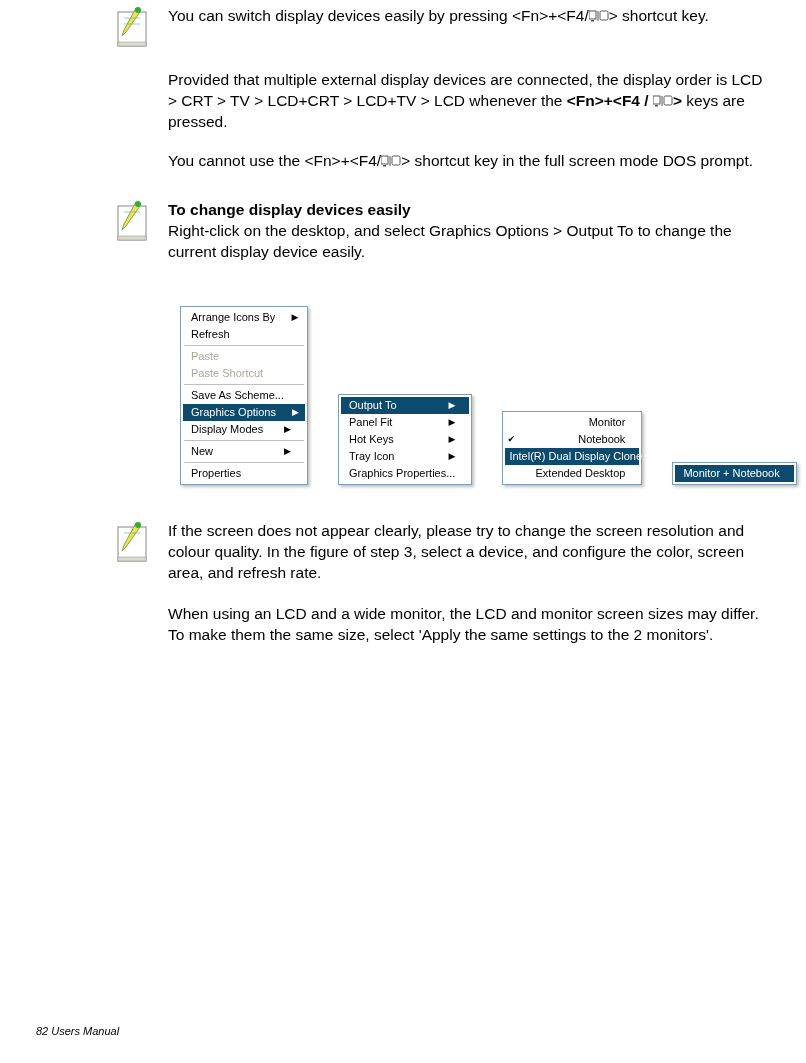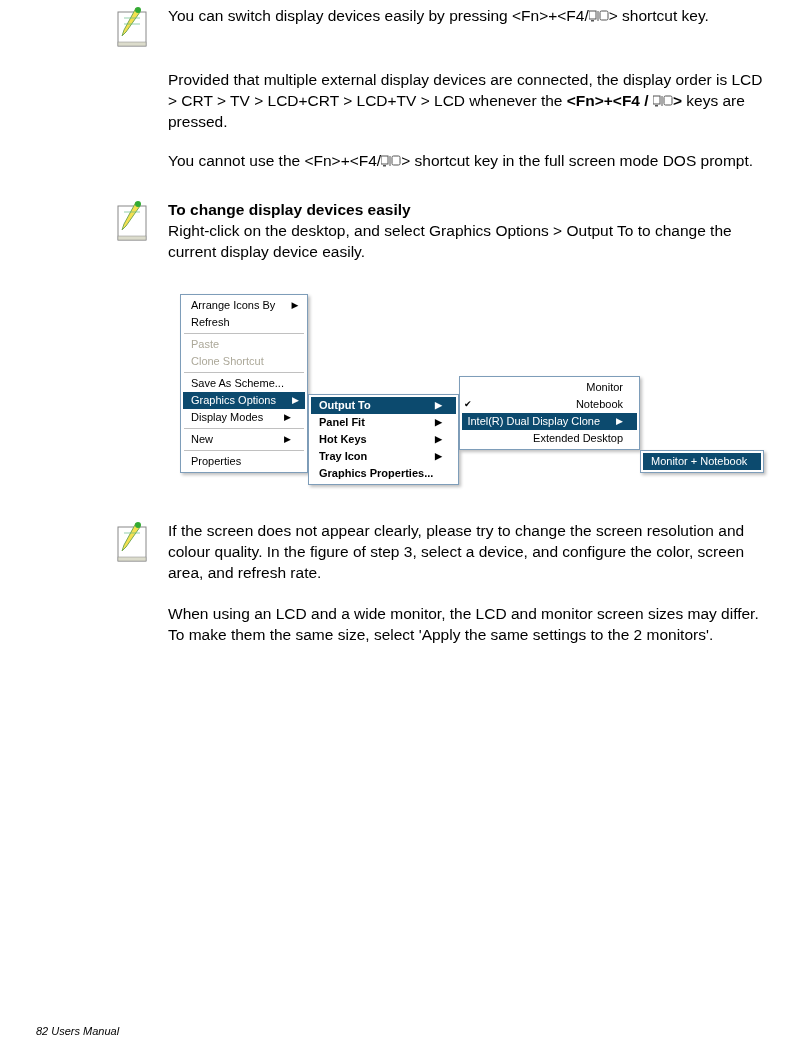--- a/index.html
+++ b/index.html
@@ -51,24 +51,25 @@
     font-size: 11px;
   }
   .bold { font-weight: bold; }
 
   
   .menu-wrap {
     margin-left: 180px;
     margin-top: 14px;
     margin-bottom: 36px;
     display: flex;
-    align-items: center;
+    align-items: flex-end;
     font-family: Tahoma, Arial, sans-serif;
     font-size: 11px;
     line-height: 1;
+    gap: 30px;
   }
   .menu {
     background: #fff;
     border: 1px solid #7e9db9;
     box-shadow: 2px 2px 3px rgba(0,0,0,0.25);
     padding: 2px;
     position: relative;
   }
   .menu-item {
     display: flex;
@@ -90,22 +91,22 @@
   }
   .arrow {
     margin-left: 16px;
     font-size: 9px;
   }
   .arrow::after { content: "▶"; }
   .menu-item.selected .arrow::after { color: #fff; }
   .check { width: 10px; display:inline-block; margin-left:-6px; margin-right:2px; font-size:9px; }
 
   .menu1 { width: 128px; }
-  .menu2 { margin-top: 112px; width: 151px; font-weight: bold; }
-  .menu3 { margin-top: 59px; width: 181px; }
+  .menu2 { margin-top: 112px; width: 151px; }
+  .menu3 { margin-top: 59px; width: 140px; }
   .menu4 { margin-top: 156px; }
 
   .keyicon {
     display:inline-block;
     vertical-align: -1px;
   }
 </style>
 </head>
 <body>
 
@@ -175,21 +176,21 @@
           <span class="arrow"></span>
         </div>
       <div class="menu-item">
           <span>Refresh</span>
         </div>
       <div class="menu-sep"></div>
       <div class="menu-item disabled">
           <span>Paste</span>
         </div>
       <div class="menu-item disabled">
-          <span>Clone Shortcut</span>
+          <span>Paste Shortcut</span>
         </div>
       <div class="menu-sep"></div>
       <div class="menu-item">
           <span>Save As Scheme...</span>
         </div>
       <div class="menu-item selected">
           <span>Graphics Options</span>
           <span class="arrow"></span>
         </div>
       <div class="menu-item">

